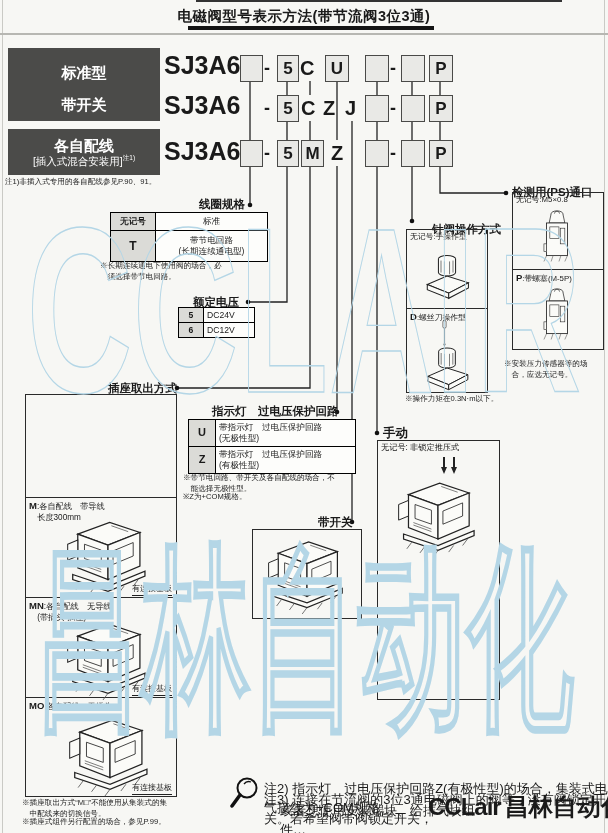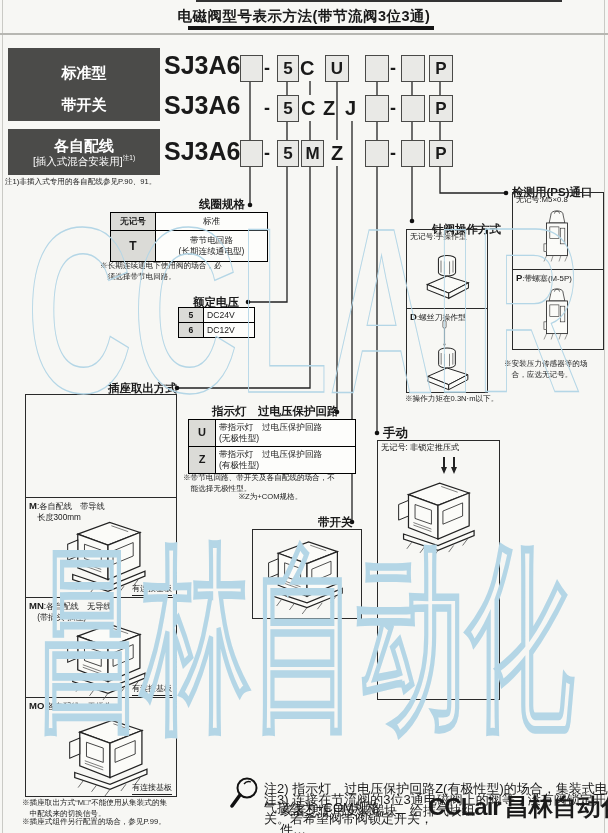--- a/index.html
+++ b/index.html
@@ -245,21 +245,21 @@
         </tr>
     <tr>
           <td class="key" style="height:24px;font-size:11px;">Z</td>
         <td>带指示灯　过电压保护回路
 (有极性型)</td>
         </tr>
   </tbody>
     </table>
   <div class="abs note" style="left:183px;top:473px;width:175px;">※带节电回路、带开关及各自配线的场合，不
 　能选择无极性型。</div>
-  <div class="abs note" style="left:183px;top:492px;width:175px;text-align:center;">※Z为+COM规格。</div>
+  <div class="abs note" style="left:183px;top:492px;width:175px;">※Z为+COM规格。</div>
 
   <div class="abs ctitle" style="left:318px;top:515px;">带开关</div>
   <div class="obox" style="left:252px;top:529px;width:108px;height:88px;">
     <svg class="vsvg" style="left:6px;top:4px;width:96px;height:80px;" viewBox="0 0 120 100">
         <use href="#valve3d"></use>
       </svg>
   </div>
 
   <div class="abs ctitle" style="left:383px;top:425px;font-size:12.5px;">手动</div>
   <div class="obox" style="left:377px;top:440px;width:121px;height:258px;">

